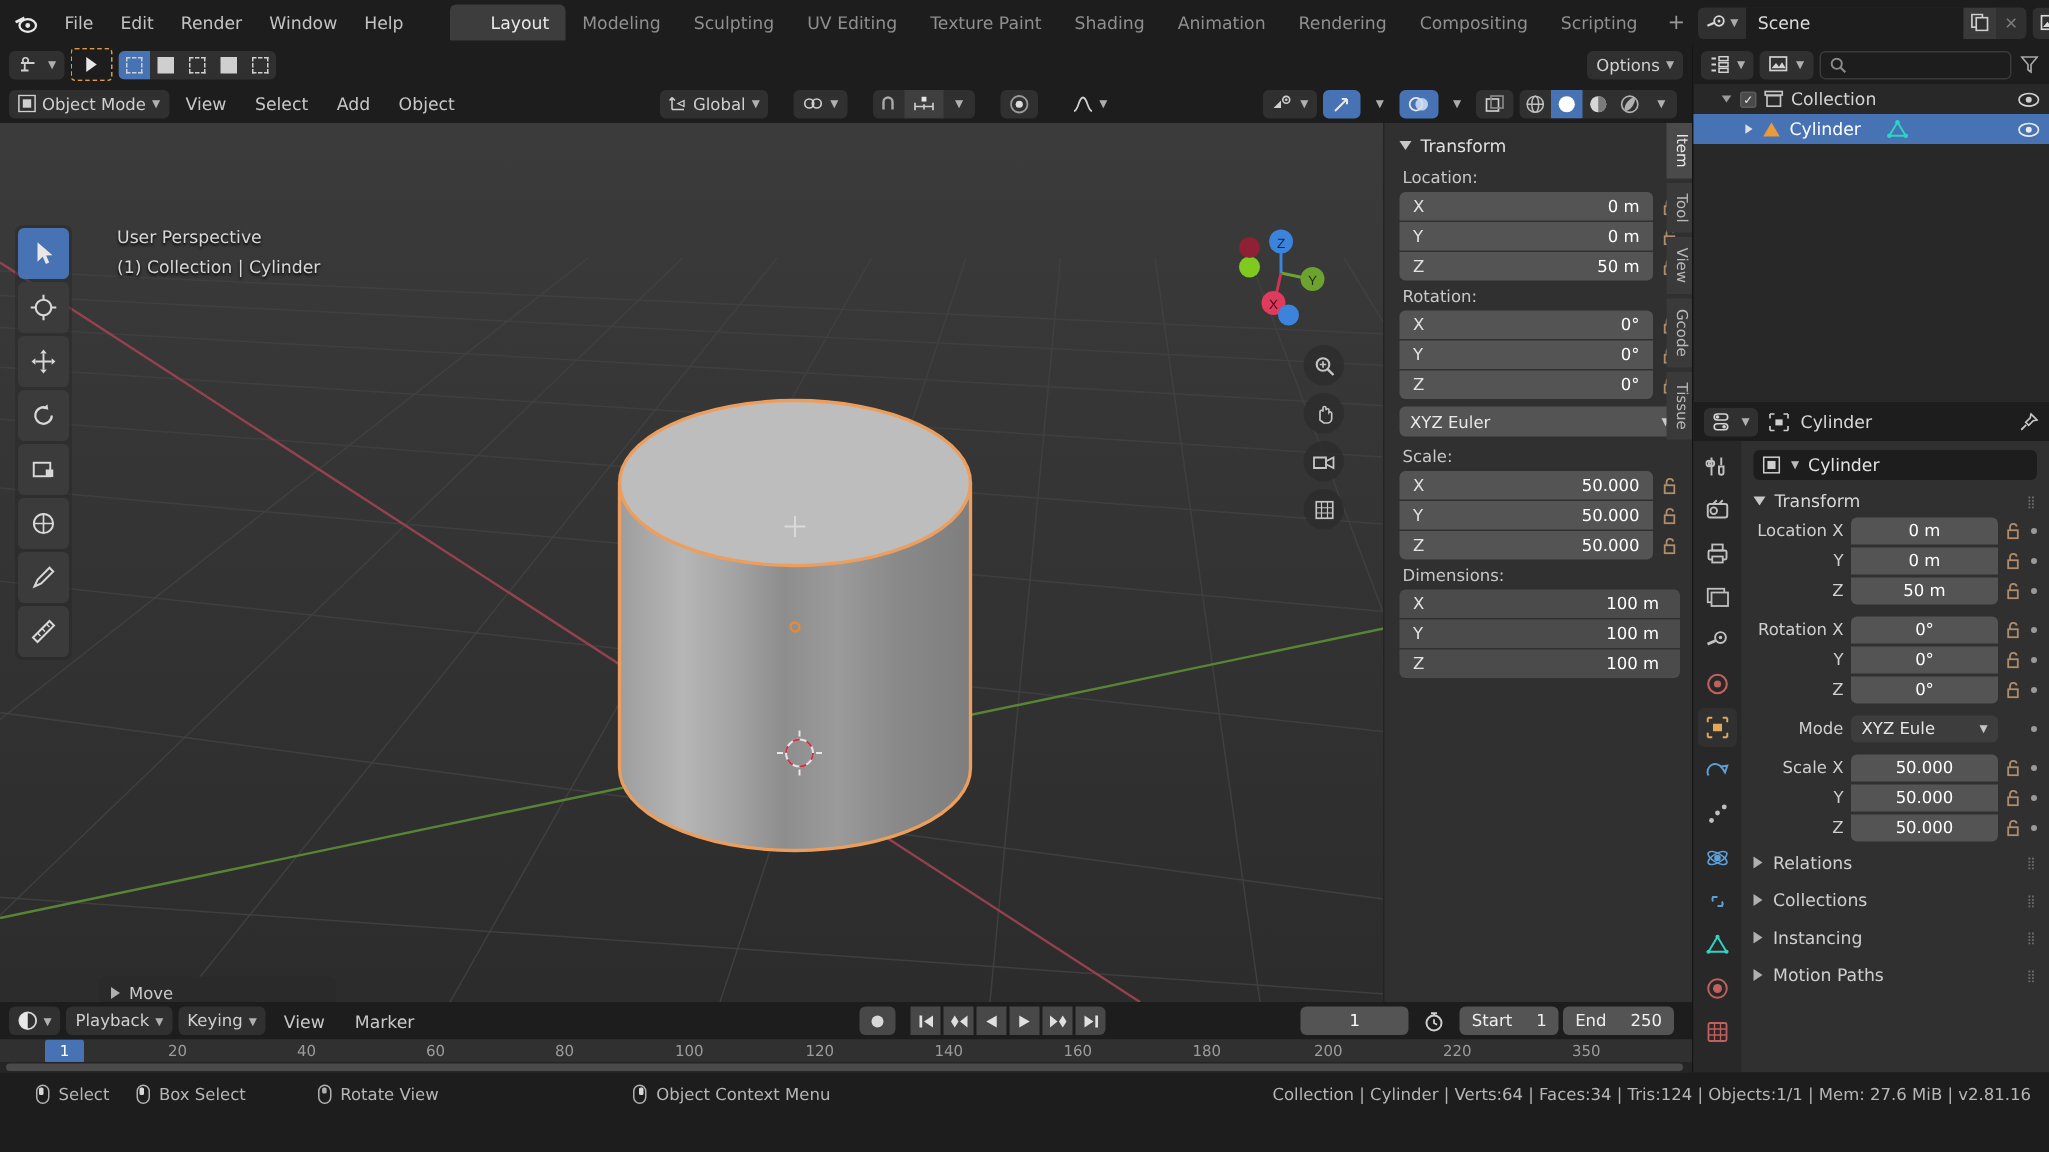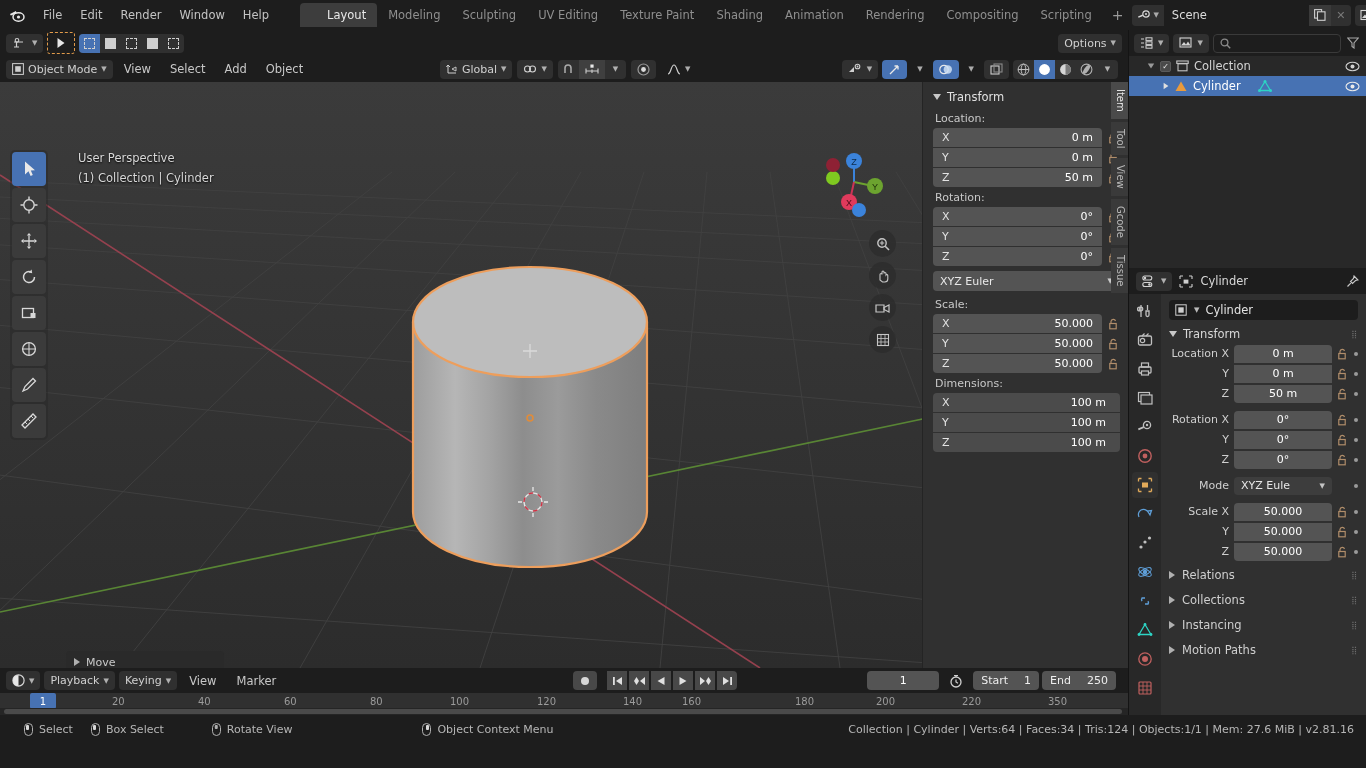--- a/index.html
+++ b/index.html
@@ -274,21 +274,21 @@
             <rect x="3.2" y="3.2" width="5.6" height="5.6" fill="#cfcfcf"></rect>
           </svg>
         <span>Object Mode</span>
         <span class="chev">▼</span>
       </div>
       <div class="hdr-plain">View</div>
       <div class="hdr-plain">Select</div>
       <div class="hdr-plain">Add</div>
       <div class="hdr-plain">Object</div>
 
-      <div style="position:absolute;left:440px;display:flex;align-items:center;gap:5px;">
+      <div style="position:absolute;left:440px;display:flex;align-items:center;gap:17px;">
         <div class="hdr-btn">
           <svg width="12" height="12" viewBox="0 0 12 12">
               <path d="M2 10 L2 2 M2 10 L10 10 M2 2 L4 4 M2 2 L0.4 4" stroke="#cfcfcf" stroke-width="1" fill="none"></path>
               <path d="M6 6 L10 4 L10 8 Z" fill="none" stroke="#cfcfcf" stroke-width="0.9"></path>
             </svg>
           <span>Global</span>
           <span class="chev">▼</span>
         </div>
         <div class="hdr-btn">
           <svg width="14" height="12" viewBox="0 0 14 12">
@@ -802,21 +802,21 @@
 
     <div class="tl-ruler">
       <div class="playhead" style="left:30px">1</div>
       <div class="tick-lbl" style="left:112px">20</div>
       <div class="tick-lbl" style="left:198px">40</div>
       <div class="tick-lbl" style="left:284px">60</div>
       <div class="tick-lbl" style="left:370px">80</div>
       <div class="tick-lbl" style="left:450px">100</div>
       <div class="tick-lbl" style="left:537px">120</div>
       <div class="tick-lbl" style="left:623px">140</div>
-      <div class="tick-lbl" style="left:682px">160</div>
+      <div class="tick-lbl" style="left:709px">160</div>
       <div class="tick-lbl" style="left:795px">180</div>
       <div class="tick-lbl" style="left:876px">200</div>
       <div class="tick-lbl" style="left:962px">220</div>
       <div class="tick-lbl" style="left:1048px">350</div>
       <div style="position:absolute;left:0;bottom:0;width:1128px;height:7px;background:#252525;">
         <div style="position:absolute;left:4px;top:1px;width:1118px;height:5px;background:#4a4a4a;border-radius:3px;"></div>
       </div>
     </div>
   </div>
 

